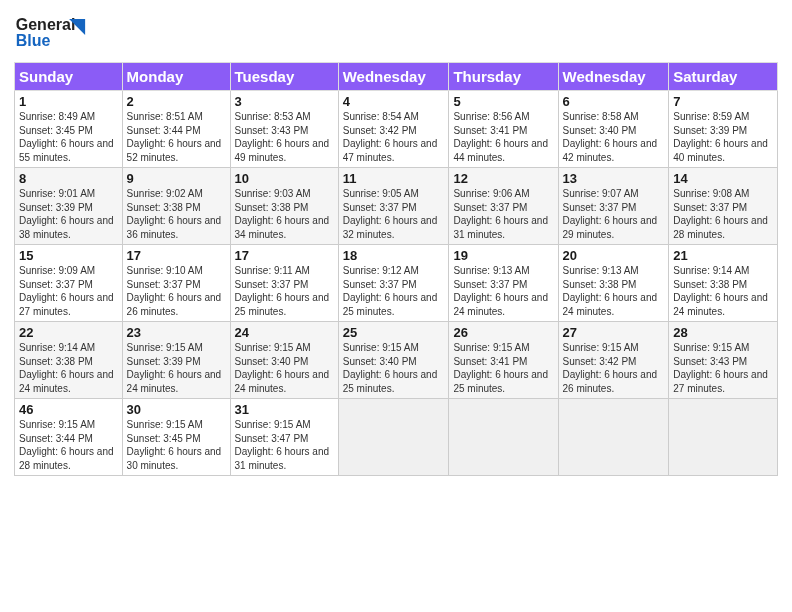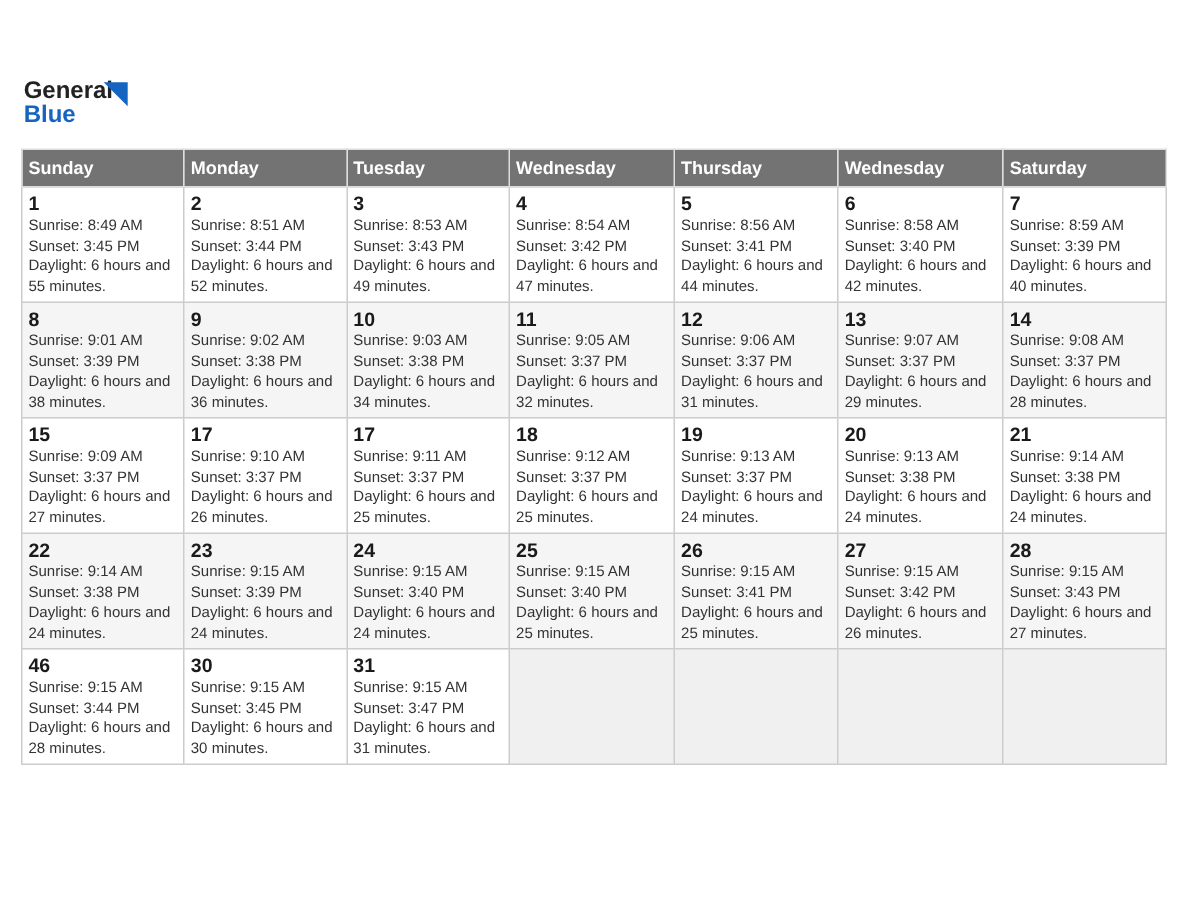--- a/index.html
+++ b/index.html
@@ -6,21 +6,20 @@
     body {
       font-family: Arial, sans-serif;
       background: #fff;
       width: 792px;
       height: 612px;
       overflow: hidden;
     }
     .page {
       width: 792px;
       padding: 10px 14px;
-      margin-top: 36px;
     }
     .header {
       display: flex;
       justify-content: space-between;
       align-items: flex-start;
       margin-bottom: 8px;
     }
     .logo-wrapper {
       position: relative;
       display: inline-block;
@@ -41,25 +40,25 @@
       font-size: 14px;
       font-weight: normal;
       color: #333;
     }
     .calendar {
       width: 100%;
       border-collapse: collapse;
       font-size: 10.5px;
     }
     .calendar thead tr th {
-      background: #737373;
+      background: #8b5cf6;
       color: #fff;
       padding: 5px 4px;
       text-align: left;
-      font-size: 12px;
+      font-size: 15px;
       font-weight: bold;
       border: 1px solid #ddd;
     }
     .calendar tbody tr td {
       border: 1px solid #ccc;
       vertical-align: top;
       padding: 3px 4px;
       width: 113px;
       background: #fff;
       min-height: 70px;

